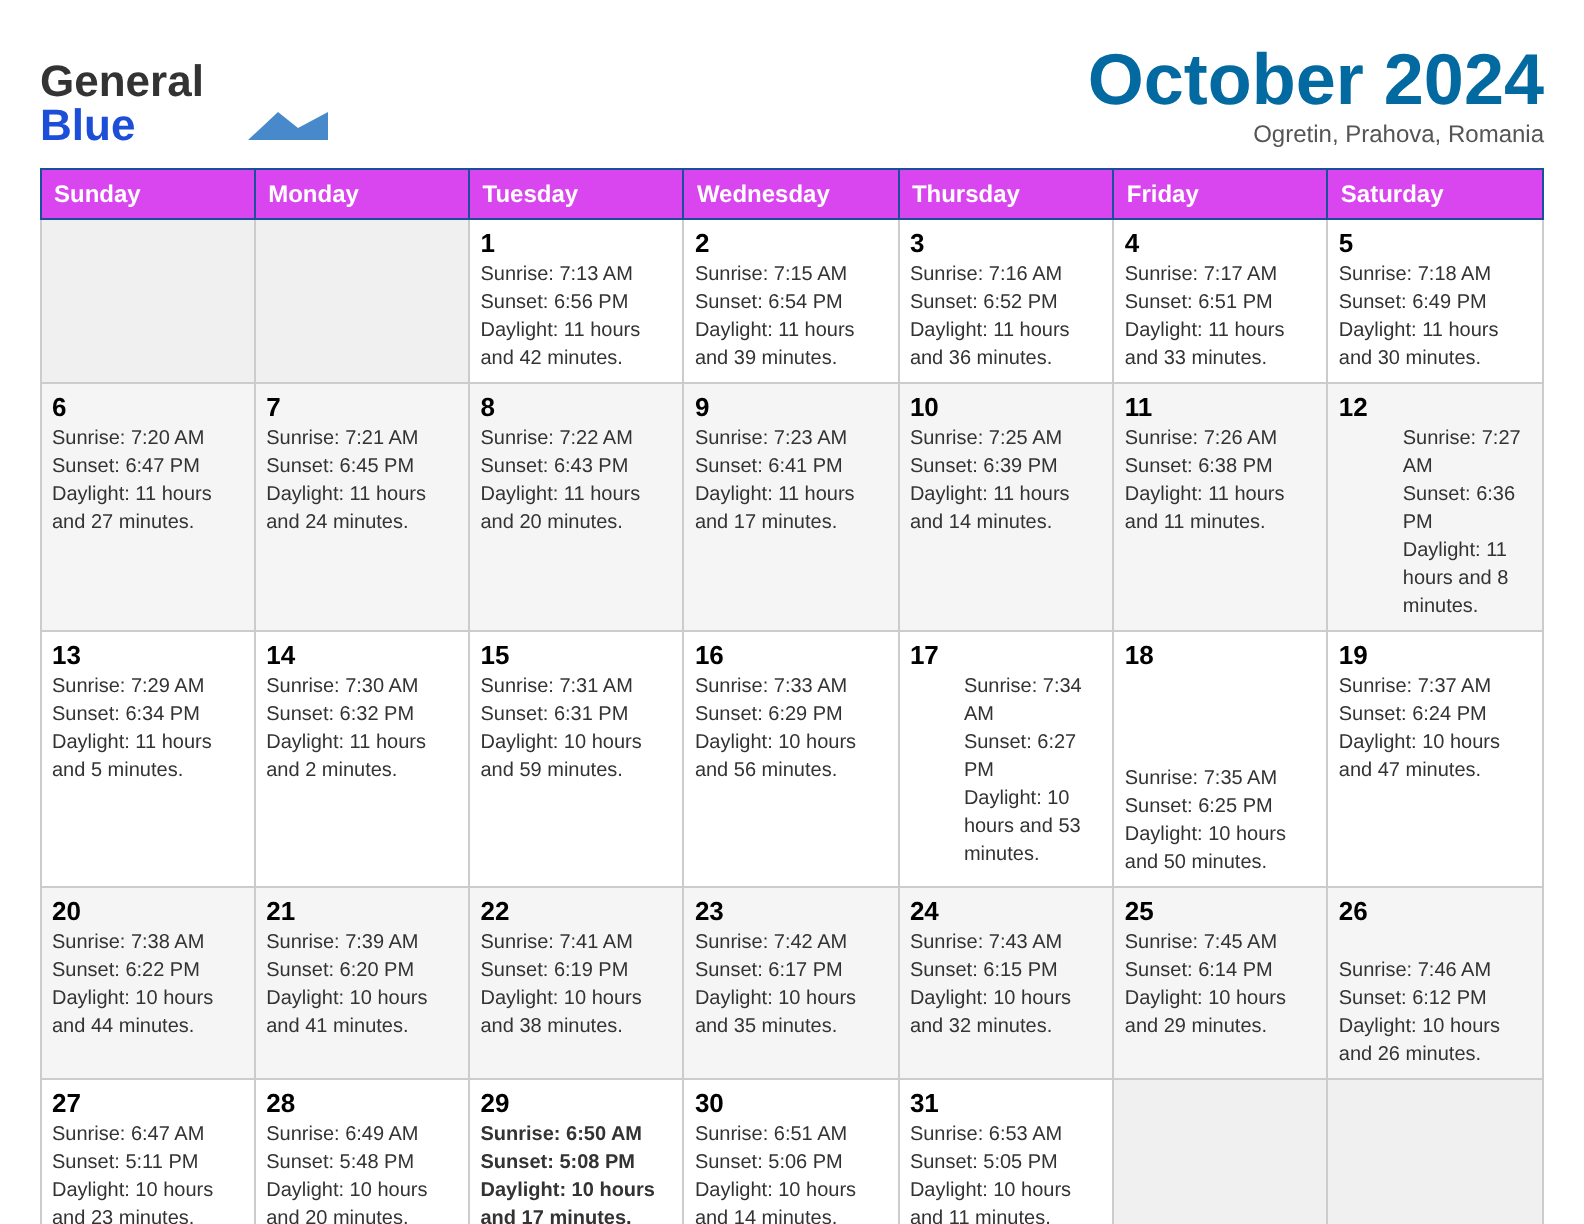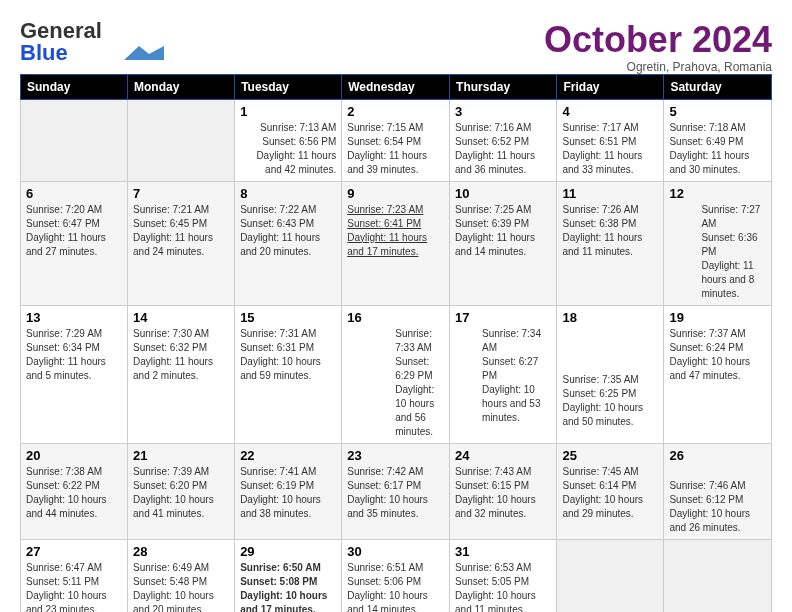--- a/index.html
+++ b/index.html
@@ -6,21 +6,22 @@
     body {
       font-family: Arial, sans-serif;
       background: #fff;
       width: 792px;
       min-height: 612px;
       padding: 20px;
     }
     .header-area {
       display: flex;
       justify-content: space-between;
-      align-items: flex-start;
+      align-items: flex-end;
+      margin-bottom: 10px;
     }
     .logo {
       display: flex;
       flex-direction: column;
       align-items: flex-start;
     }
     .logo-text {
       font-size: 22px;
       font-weight: bold;
       color: #333;
@@ -33,34 +34,34 @@
       height: 14px;
       margin-left: 50px;
       margin-top: -4px;
     }
     .title-area {
       text-align: right;
     }
     .month-title {
       font-size: 36px;
       font-weight: bold;
-      color: #701a75;
+      color: #0369a1;
       line-height: 1.1;
     }
     .location-title {
       font-size: 12px;
       color: #555;
     }
     table {
       width: 100%;
       border-collapse: collapse;
       font-size: 11px;
     }
     thead th {
-      background-color: #000000;
+      background-color: #d946ef;
       color: #fff;
       padding: 5px 6px;
       text-align: left;
       font-size: 12px;
       font-weight: bold;
       border: 1px solid #1a4f9a;
     }
     tbody td {
       border: 1px solid #ccc;
       vertical-align: top;
@@ -119,21 +120,21 @@
         <th>Friday</th>
         <th>Saturday</th>
       </tr>
   </thead>
   <tbody id="calendar-body">
   <tr>
         <td class="empty-cell"></td>
         <td class="empty-cell"></td>
         <td>
           <span class="day-number">1</span>
-          <div class="day-info" style="white-space: pre-line; text-align: right;">Sunrise: 7:13 AM
+          <div class="day-info" style="white-space: pre-line;">Sunrise: 7:13 AM
 Sunset: 6:56 PM
 Daylight: 11 hours and 42 minutes.</div>
         </td>
         <td>
           <span class="day-number">2</span>
           <div class="day-info" style="white-space: pre-line;">Sunrise: 7:15 AM
 Sunset: 6:54 PM
 Daylight: 11 hours and 39 minutes.</div>
         </td>
         <td>
@@ -169,21 +170,21 @@
 Daylight: 11 hours and 24 minutes.</div>
         </td>
         <td>
           <span class="day-number">8</span>
           <div class="day-info" style="white-space: pre-line;">Sunrise: 7:22 AM
 Sunset: 6:43 PM
 Daylight: 11 hours and 20 minutes.</div>
         </td>
         <td>
           <span class="day-number">9</span>
-          <div class="day-info" style="white-space: pre-line; text-decoration: underline;">Sunrise: 7:23 AM
+          <div class="day-info" style="white-space: pre-line;">Sunrise: 7:23 AM
 Sunset: 6:41 PM
 Daylight: 11 hours and 17 minutes.</div>
         </td>
         <td>
           <span class="day-number">10</span>
           <div class="day-info" style="white-space: pre-line;">Sunrise: 7:25 AM
 Sunset: 6:39 PM
 Daylight: 11 hours and 14 minutes.</div>
         </td>
         <td>
@@ -213,21 +214,21 @@
 Daylight: 11 hours and 2 minutes.</div>
         </td>
         <td>
           <span class="day-number">15</span>
           <div class="day-info" style="white-space: pre-line;">Sunrise: 7:31 AM
 Sunset: 6:31 PM
 Daylight: 10 hours and 59 minutes.</div>
         </td>
         <td>
           <span class="day-number">16</span>
-          <div class="day-info" style="white-space: pre-line; margin-left: 48px;">Sunrise: 7:33 AM
+          <div class="day-info" style="white-space: pre-line;">Sunrise: 7:33 AM
 Sunset: 6:29 PM
 Daylight: 10 hours and 56 minutes.</div>
         </td>
         <td>
           <span class="day-number">17</span>
           <div class="day-info" style="white-space: pre-line; margin-left: 27px;">Sunrise: 7:34 AM
 Sunset: 6:27 PM
 Daylight: 10 hours and 53 minutes.</div>
         </td>
         <td>

